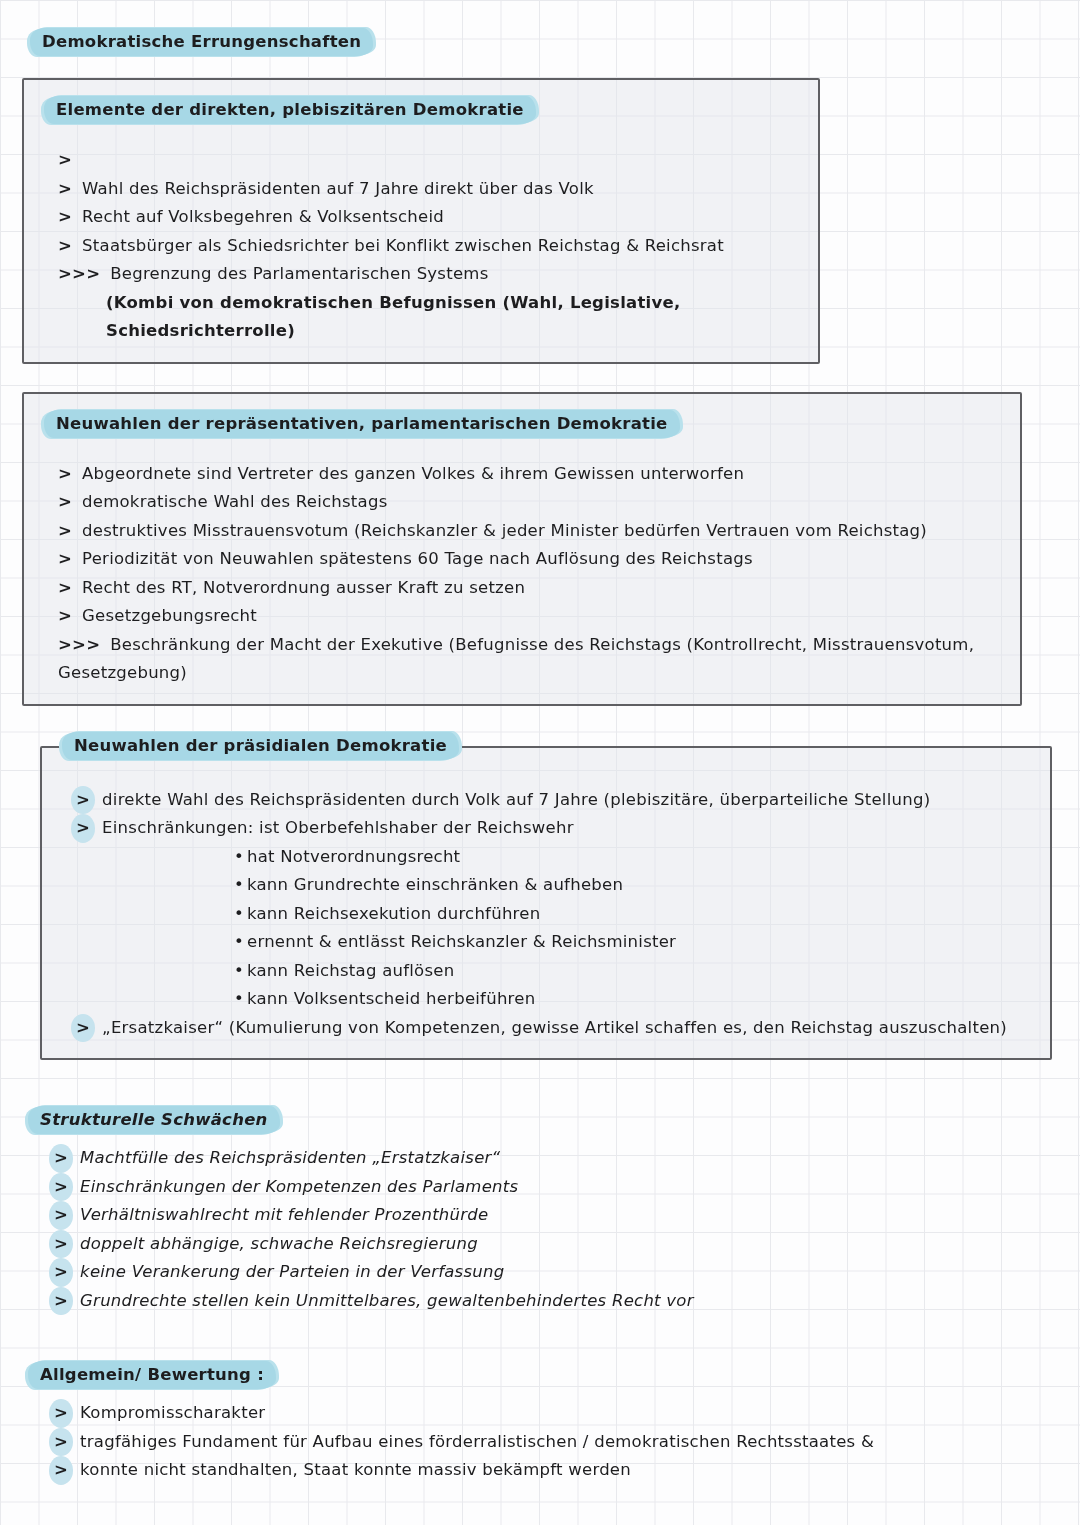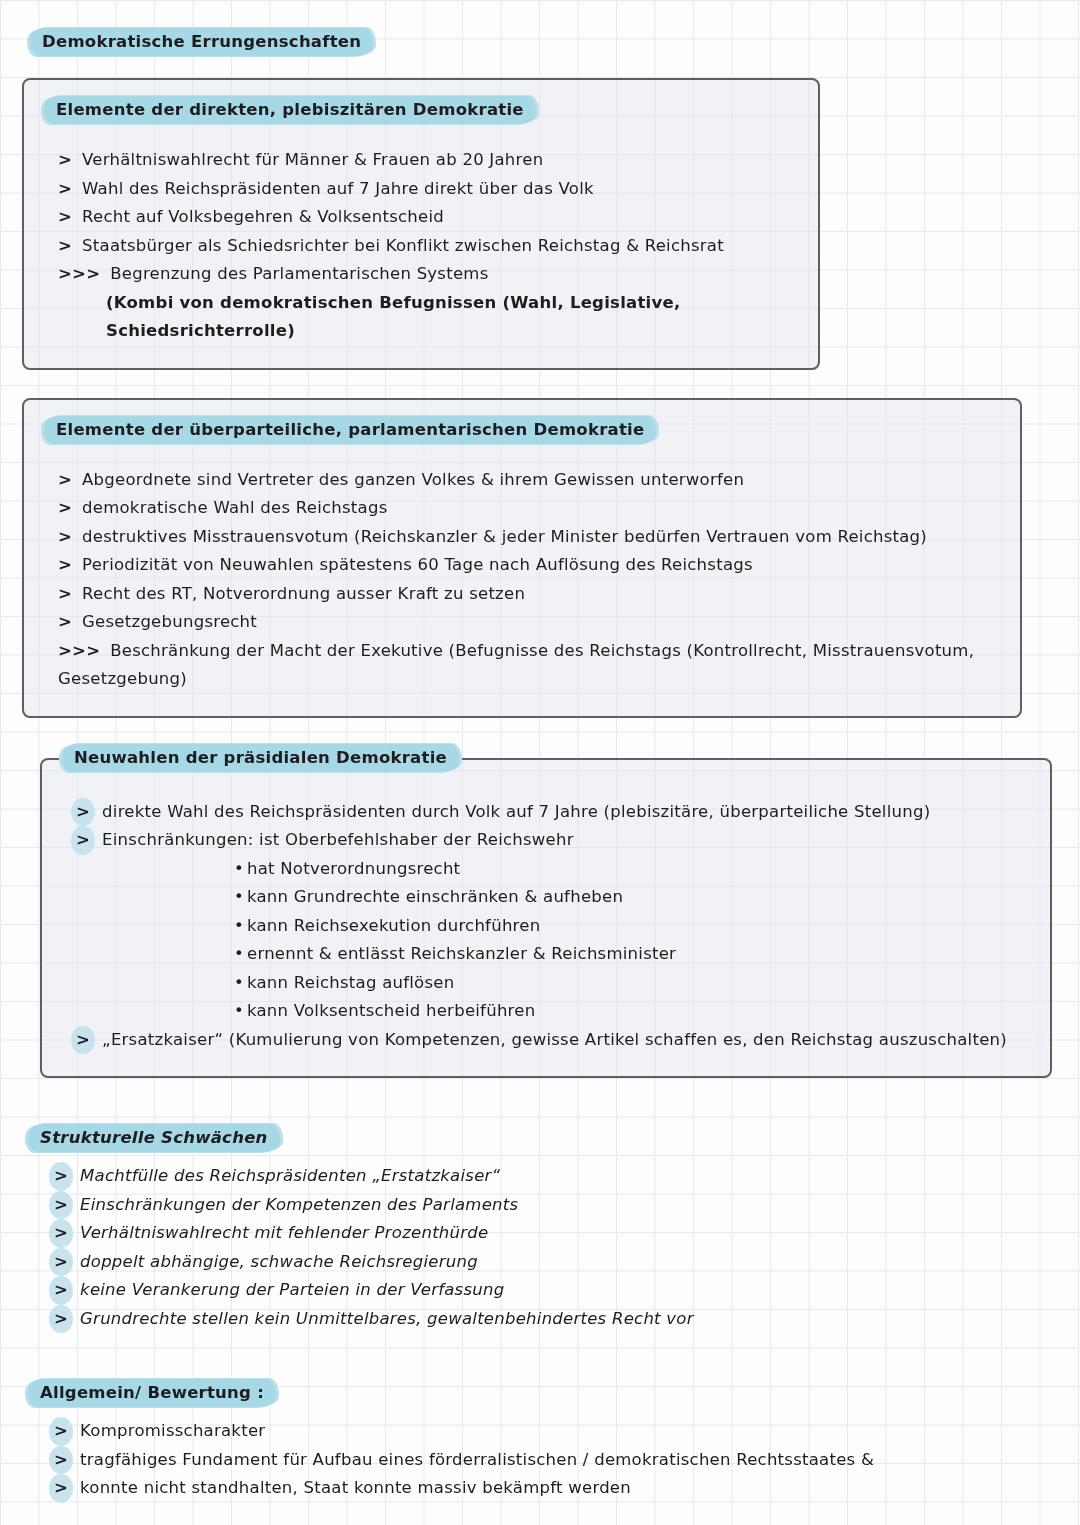--- a/index.html
+++ b/index.html
@@ -21,22 +21,22 @@
     padding:4px 12px 5px;
     border-radius:14px 10px 16px 10px / 12px 16px 10px 14px;
     font-weight:bold;
     box-shadow:-3px 1px 0 0 #b9e1ec, 3px -1px 0 0 #b9e1ec;
   }
   .title-row{ margin:4px 8px 22px 30px; }
   .box{
     border:2px solid #5f5f63;
     background:rgba(226,229,234,0.45);
     margin-left:22px;
-    padding:16px 20px 22px;
-    border-radius:8px;
+    padding:16px 20px 16px;
+    border-radius:2px;
   }
   .box1{ width:798px; }
   .box2{ width:1000px; margin-top:28px; }
   .box3{ width:1012px; margin-left:40px; margin-top:40px; padding-top:10px; }
   .box-head{ margin-bottom:22px; }
   .box3 .box-head{ margin-top:-26px; margin-bottom:26px; }
   .line{ display:flex; align-items:flex-start; line-height:28.5px; padding-left:14px; }
   .mk{ font-weight:bold; margin-right:10px; white-space:pre; }
   .mkc{
     background:#c6e3ee; border-radius:50%;
@@ -62,21 +62,20 @@
     <span class="hl">Demokratische Errungenschaften</span>
   </div>
 
   <section class="box box1">
     <div class="box-head">
       <span class="hl">Elemente der direkten, plebiszitären Demokratie</span>
     </div>
     <div class="items">
       <div class="line">
         <span class="mk">&gt;</span>
-        <span class="txt">Verhältniswahlrecht für Männer &amp; Frauen ab 20 Jahren</span>
       </div>
       <div class="line">
         <span class="mk">&gt;</span>
         <span class="txt">Wahl des Reichspräsidenten auf 7 Jahre direkt über das Volk</span>
       </div>
       <div class="line">
         <span class="mk">&gt;</span>
         <span class="txt">Recht auf Volksbegehren &amp; Volksentscheid</span>
       </div>
       <div class="line">
@@ -88,21 +87,21 @@
         <span class="txt">Begrenzung des Parlamentarischen Systems</span>
       </div>
       <div class="line cont-deep">
         <span class="txt">(Kombi von demokratischen Befugnissen (Wahl, Legislative, Schiedsrichterrolle)</span>
       </div>
     </div>
   </section>
 
   <section class="box box2">
     <div class="box-head">
-      <span class="hl">Elemente der überparteiliche, parlamentarischen Demokratie</span>
+      <span class="hl">Neuwahlen der repräsentativen, parlamentarischen Demokratie</span>
     </div>
     <div class="items">
       <div class="line">
         <span class="mk">&gt;</span>
         <span class="txt">Abgeordnete sind Vertreter des ganzen Volkes &amp; ihrem Gewissen unterworfen</span>
       </div>
       <div class="line">
         <span class="mk">&gt;</span>
         <span class="txt">demokratische Wahl des Reichstags</span>
       </div>

